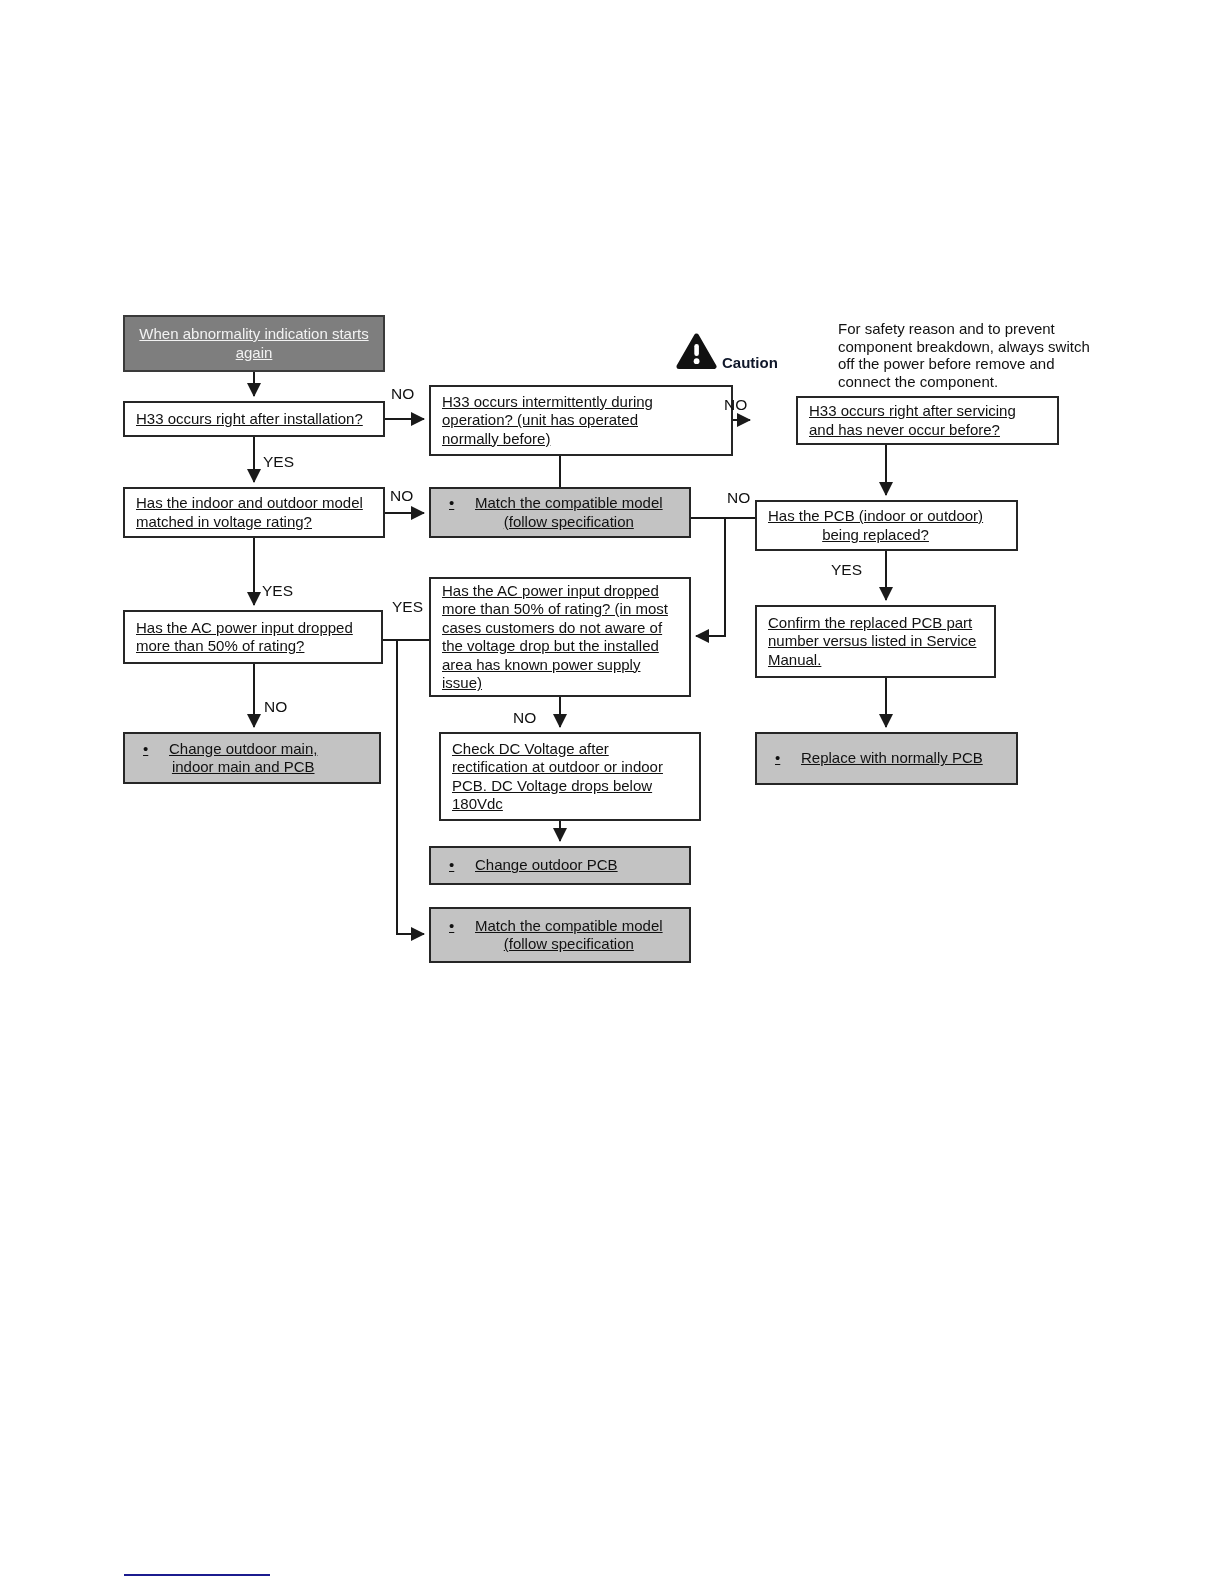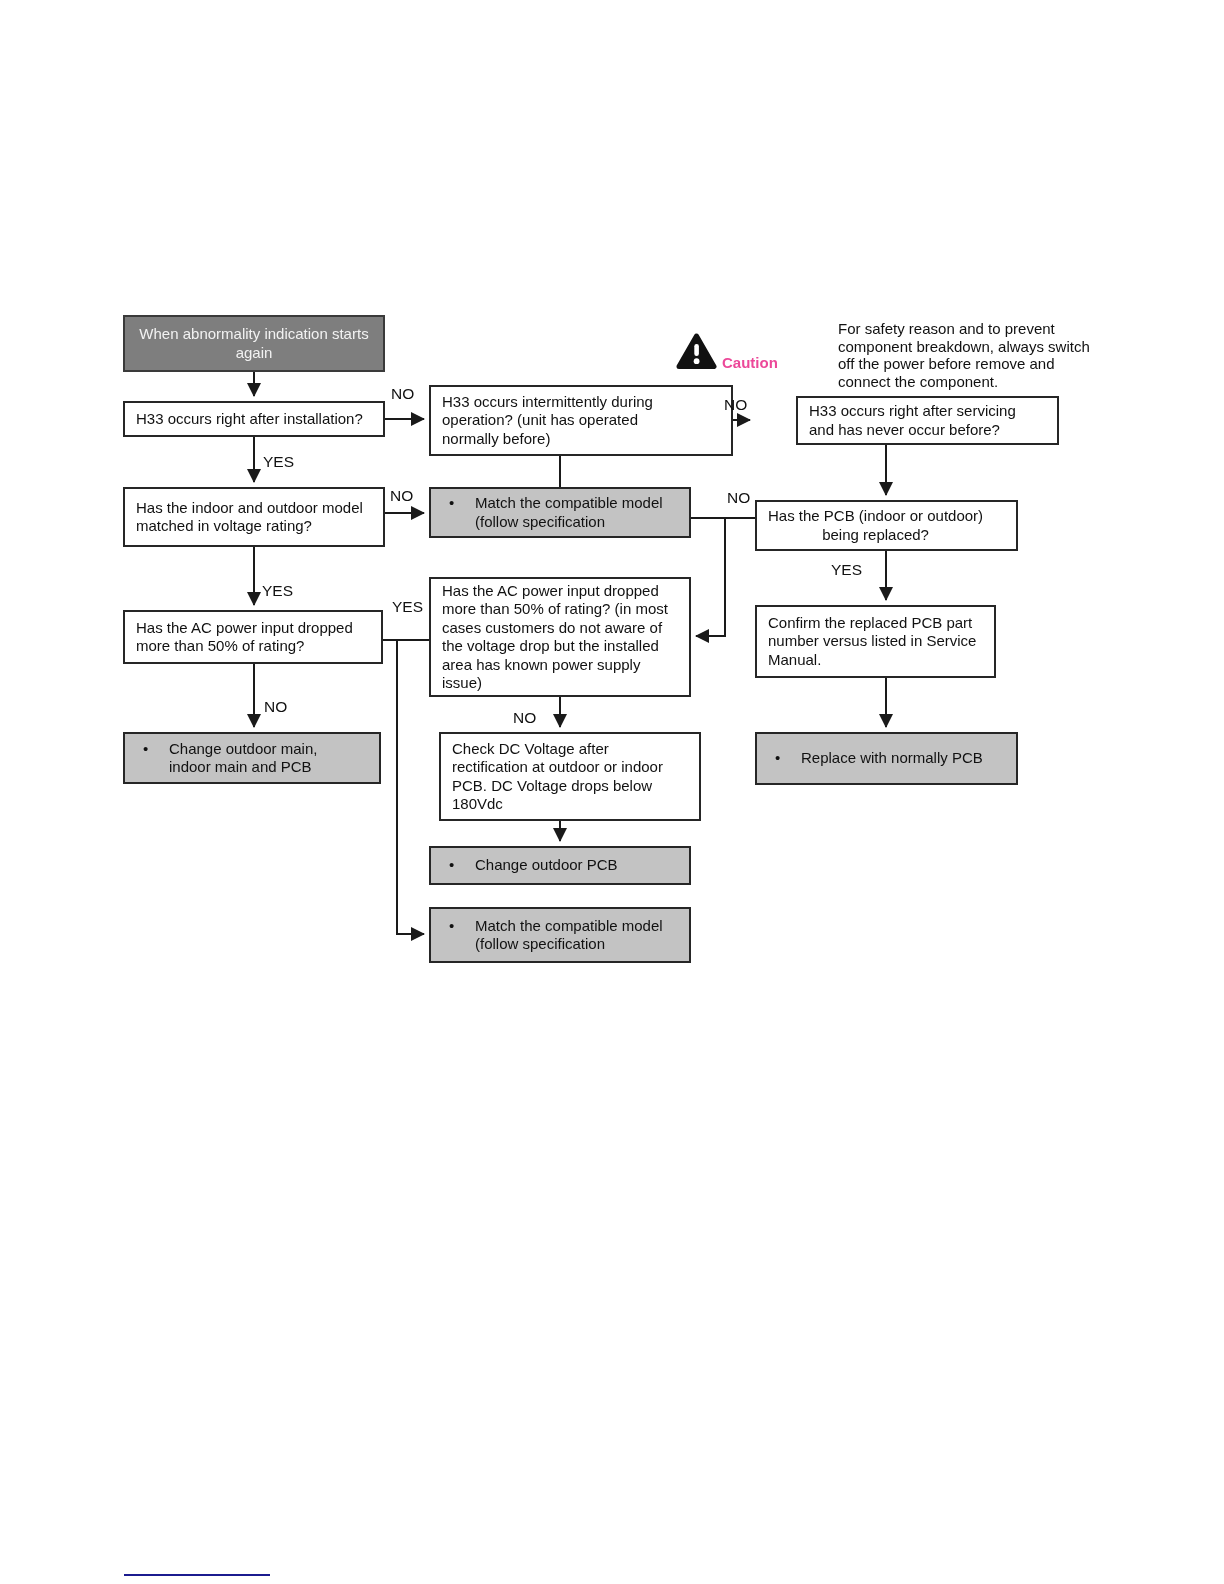--- a/index.html
+++ b/index.html
@@ -20,20 +20,21 @@
   }
   .node {
     position: absolute;
     box-sizing: border-box;
     border: 2px solid #262626;
     background: #ffffff;
     display: flex;
     align-items: center;
     font-size: 15px;
     line-height: 18.5px;
+    text-decoration: underline;
   }
   .node .txt {
     white-space: pre-line;
     padding-left: 11px;
     padding-right: 4px;
   }
   .node.start-node {
     background: #7e7e7e;
     border-color: #3a3a3a;
     color: #f2f2f2;
@@ -45,58 +46,58 @@
   .arow {
     display: flex;
     align-items: flex-start;
     width: 100%;
   }
   .arow .bullet {
     flex: 0 0 44px;
     box-sizing: border-box;
     padding-left: 18px;
   }
-  .arow .txt { padding-left: 0; }
+  .arow .txt { padding-left: 0; text-align: center; }
   .elabel {
     position: absolute;
     font-size: 15.5px;
     color: #111111;
   }
   .caution-icon {
     position: absolute;
     left: 675px; top: 333px;
     width: 43px; height: 38px;
   }
   .caution-label {
     position: absolute;
     left: 722px; top: 354px;
     font-size: 15px;
     font-weight: bold;
-    color: #ec4899;
+    color: #0f172a;
   }
   .caution-text {
     position: absolute;
     left: 838px; top: 320px;
     width: 290px;
     font-size: 15px;
     line-height: 17.5px;
     white-space: pre-line;
   }
   .footer-rule {
     position: absolute;
     left: 124px; top: 1574px;
     width: 146px; height: 2px;
     background: #1b1b8f;
   }
   
   #n-start            { left:123px; top:315px; width:262px; height:57px; }
   #n-installation     { left:123px; top:401px; width:262px; height:36px; }
   #n-intermittent     { left:429px; top:385px; width:304px; height:71px; }
   #n-servicing        { left:796px; top:396px; width:263px; height:49px; }
-  #n-voltage-match    { left:123px; top:487px; width:262px; height:60px; }
+  #n-voltage-match    { left:123px; top:487px; width:262px; height:51px; }
   #n-match-mid        { left:429px; top:487px; width:262px; height:51px; }
   #n-pcb-replaced     { left:755px; top:500px; width:263px; height:51px;text-align:center; }
   #n-ac-drop          { left:123px; top:610px; width:260px; height:54px; }
   #n-ac-drop-detail   { left:429px; top:577px; width:262px; height:120px; }
   #n-confirm-pcb      { left:755px; top:605px; width:241px; height:73px; }
   #n-change-main      { left:123px; top:732px; width:258px; height:52px; }
   #n-check-dc         { left:439px; top:732px; width:262px; height:89px; }
   #n-replace-pcb      { left:755px; top:732px; width:263px; height:53px; }
   #n-change-out-pcb   { left:429px; top:846px; width:262px; height:39px; }
   #n-match-bottom     { left:429px; top:907px; width:262px; height:56px; }

